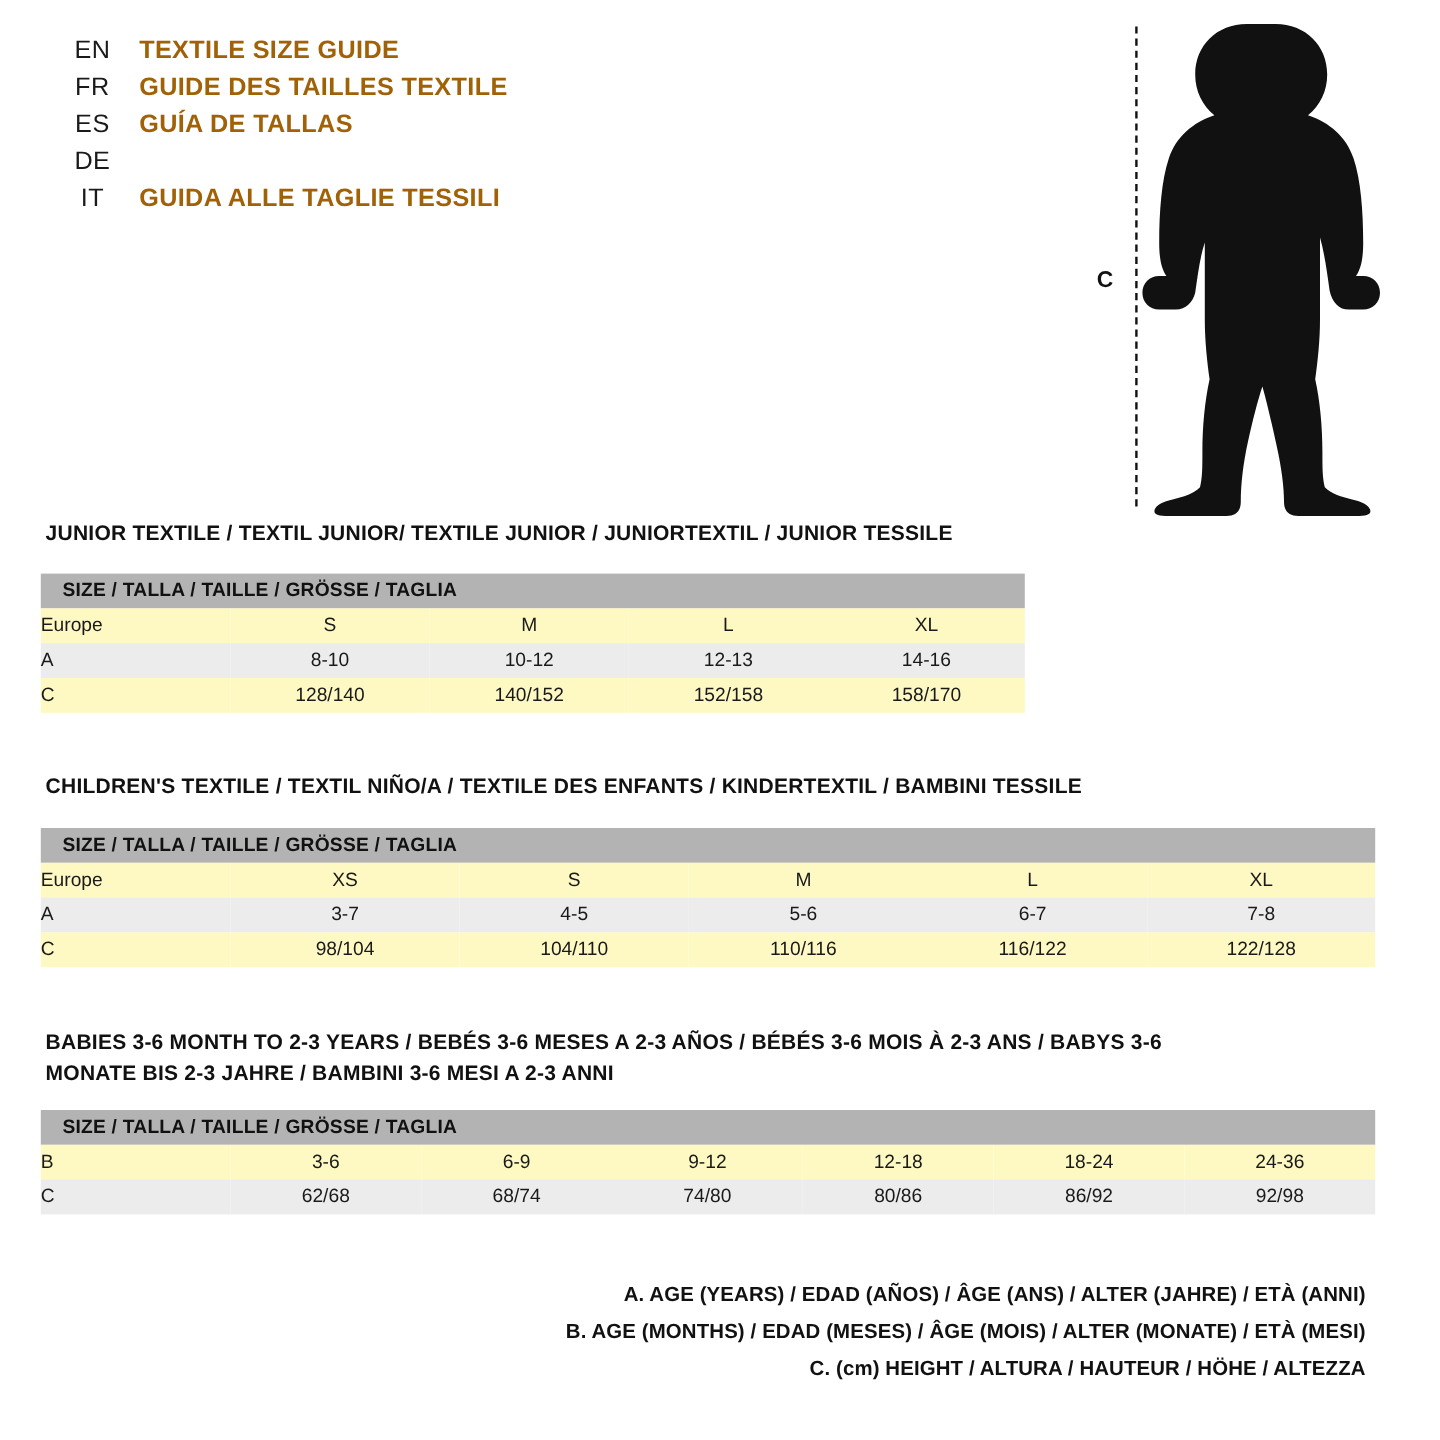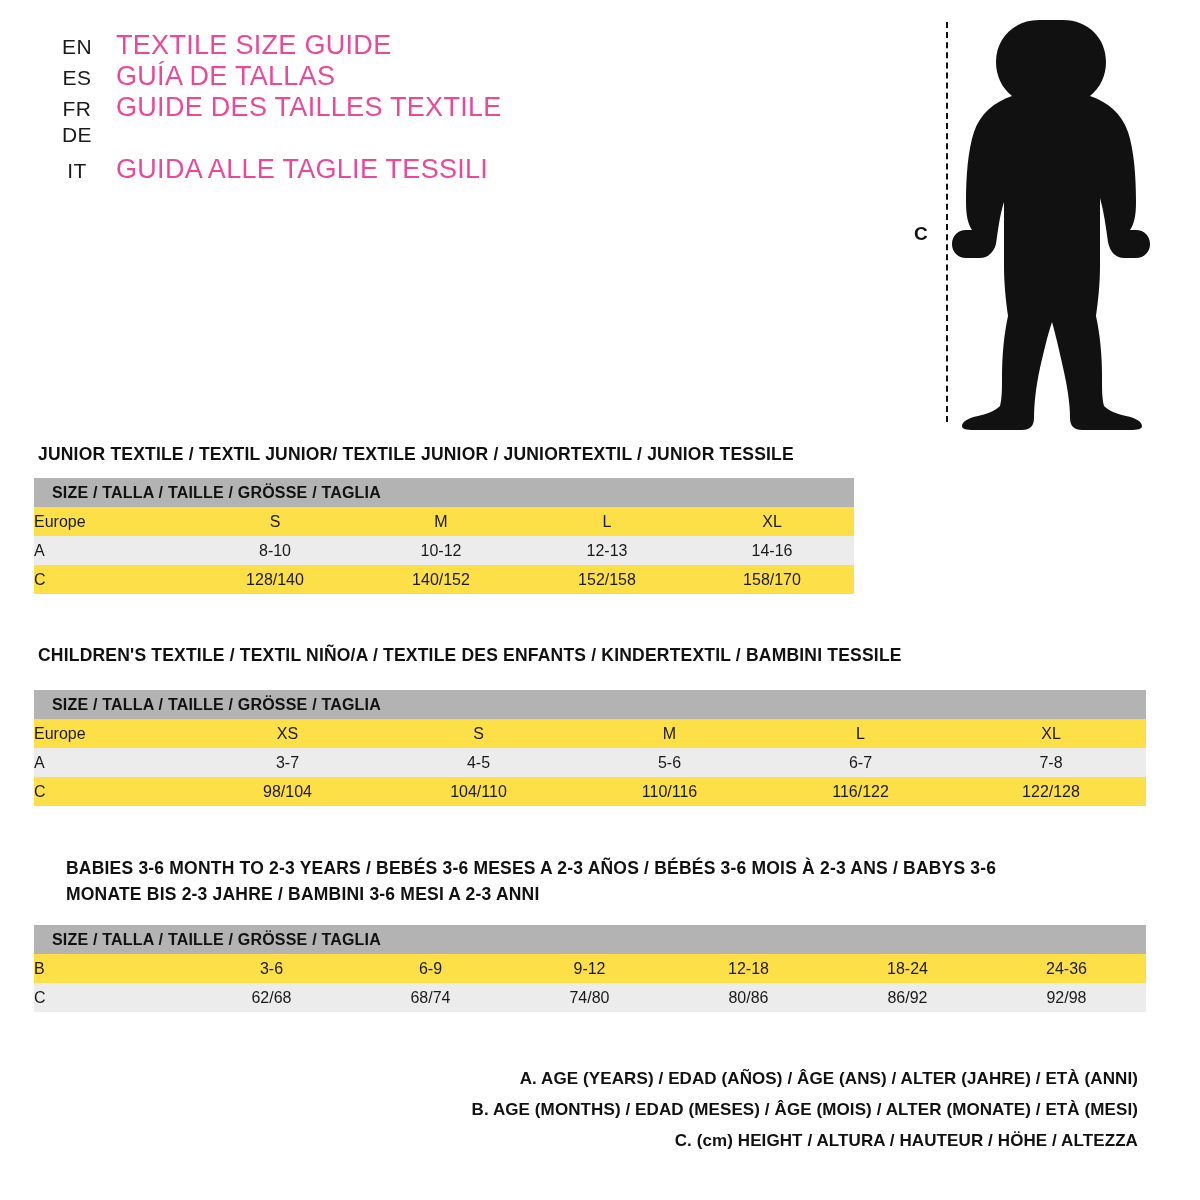--- a/index.html
+++ b/index.html
@@ -36,24 +36,24 @@
     text-align: center;
   }
   .lang-code {
     width: 78px;
     font-size: 21px;
     letter-spacing: 0.4px;
     font-weight: 400;
     color: #1a1a1a;
   }
   .lang-title {
-    font-size: 27px;
-    font-weight: normal;
+    font-size: 21px;
+    font-weight: bold;
     letter-spacing: 0.3px;
-    color: #ec4899;
+    color: #a16207;
     text-transform: uppercase;
   }
 
   
   .figure-area {
     position: absolute;
     left: 900px;
     top: 8px;
     width: 270px;
     height: 420px;
@@ -86,21 +86,20 @@
     font-size: 17.5px;
     font-weight: bold;
     letter-spacing: 0.2px;
     color: #111;
     white-space: nowrap;
   }
   .section-title.two-line {
     line-height: 26px;
     white-space: normal;
     width: 980px;
-    margin-left: 28px;
   }
 
   
   table.size-table {
     position: absolute;
     border-collapse: collapse;
     font-size: 16px;
   }
   table.size-table td {
     padding: 0;
@@ -110,21 +109,21 @@
   .hdr-row td {
     background: #b3b3b3;
     font-weight: bold;
     font-size: 16px;
     color: #111;
     letter-spacing: 0.2px;
   }
   .hdr-row td.first {
     padding-left: 18px;
   }
-  .row-light td { background: #fde047; }
+  .row-light td { background: #fef9c3; }
   .row-shade td { background: #ececec; }
   .cell-label {
     padding-left: 8px;
     text-align: left;
     font-size: 16px;
     color: #1a1a1a;
   }
   .cell-val {
     text-align: center;
     font-size: 16px;
@@ -152,26 +151,26 @@
 <body>
 
 <div class="page">
 
   <div class="lang-block">
     <div class="lang-row">
       <span class="lang-code">EN</span>
       <span class="lang-title">TEXTILE SIZE GUIDE</span>
     </div>
     <div class="lang-row">
+      <span class="lang-code">FR</span>
+      <span class="lang-title">GUIDE DES TAILLES TEXTILE</span>
+    </div>
+    <div class="lang-row">
       <span class="lang-code">ES</span>
       <span class="lang-title">GUÍA DE TALLAS</span>
-    </div>
-    <div class="lang-row">
-      <span class="lang-code">FR</span>
-      <span class="lang-title">GUIDE DES TAILLES TEXTILE</span>
     </div>
     <div class="lang-row">
       <span class="lang-code">DE</span>
     </div>
     <div class="lang-row">
       <span class="lang-code">IT</span>
       <span class="lang-title">GUIDA ALLE TAGLIE TESSILI</span>
     </div>
   </div>
 
@@ -222,21 +221,21 @@
         L186,214
         C190,208 192,200 192,186
         C192,160 190,134 184,116
         C178,98 164,86 146,80
         C156,72 162,60 162,46
         C162,22 144,4 119,4
         Z" transform="translate(-6,0)"></path>
     </svg>
   </div>
 
-  <div class="section-title" style="left:38px; top:444px;">JUNIOR TEXTILE / TEXTIL JUNIOR/ TEXTILE JUNIOR / JUNIORTEXTIL / JUNIOR TESSILE</div>
+  <div class="section-title" style="left:38px; top:434px;">JUNIOR TEXTILE / TEXTIL JUNIOR/ TEXTILE JUNIOR / JUNIORTEXTIL / JUNIOR TESSILE</div>
 
   <table class="size-table" style="left:34px; top:478px; width:820px;">
     <tbody>
         <tr class="hdr-row">
       <td class="first" colspan="5">SIZE / TALLA / TAILLE / GRÖSSE / TAGLIA</td>
     </tr>
     <tr class="row-light">
       <td class="cell-label" style="width:158px;">Europe</td>
       <td class="cell-val" style="width:166px;">S</td>
       <td class="cell-val" style="width:166px;">M</td>

